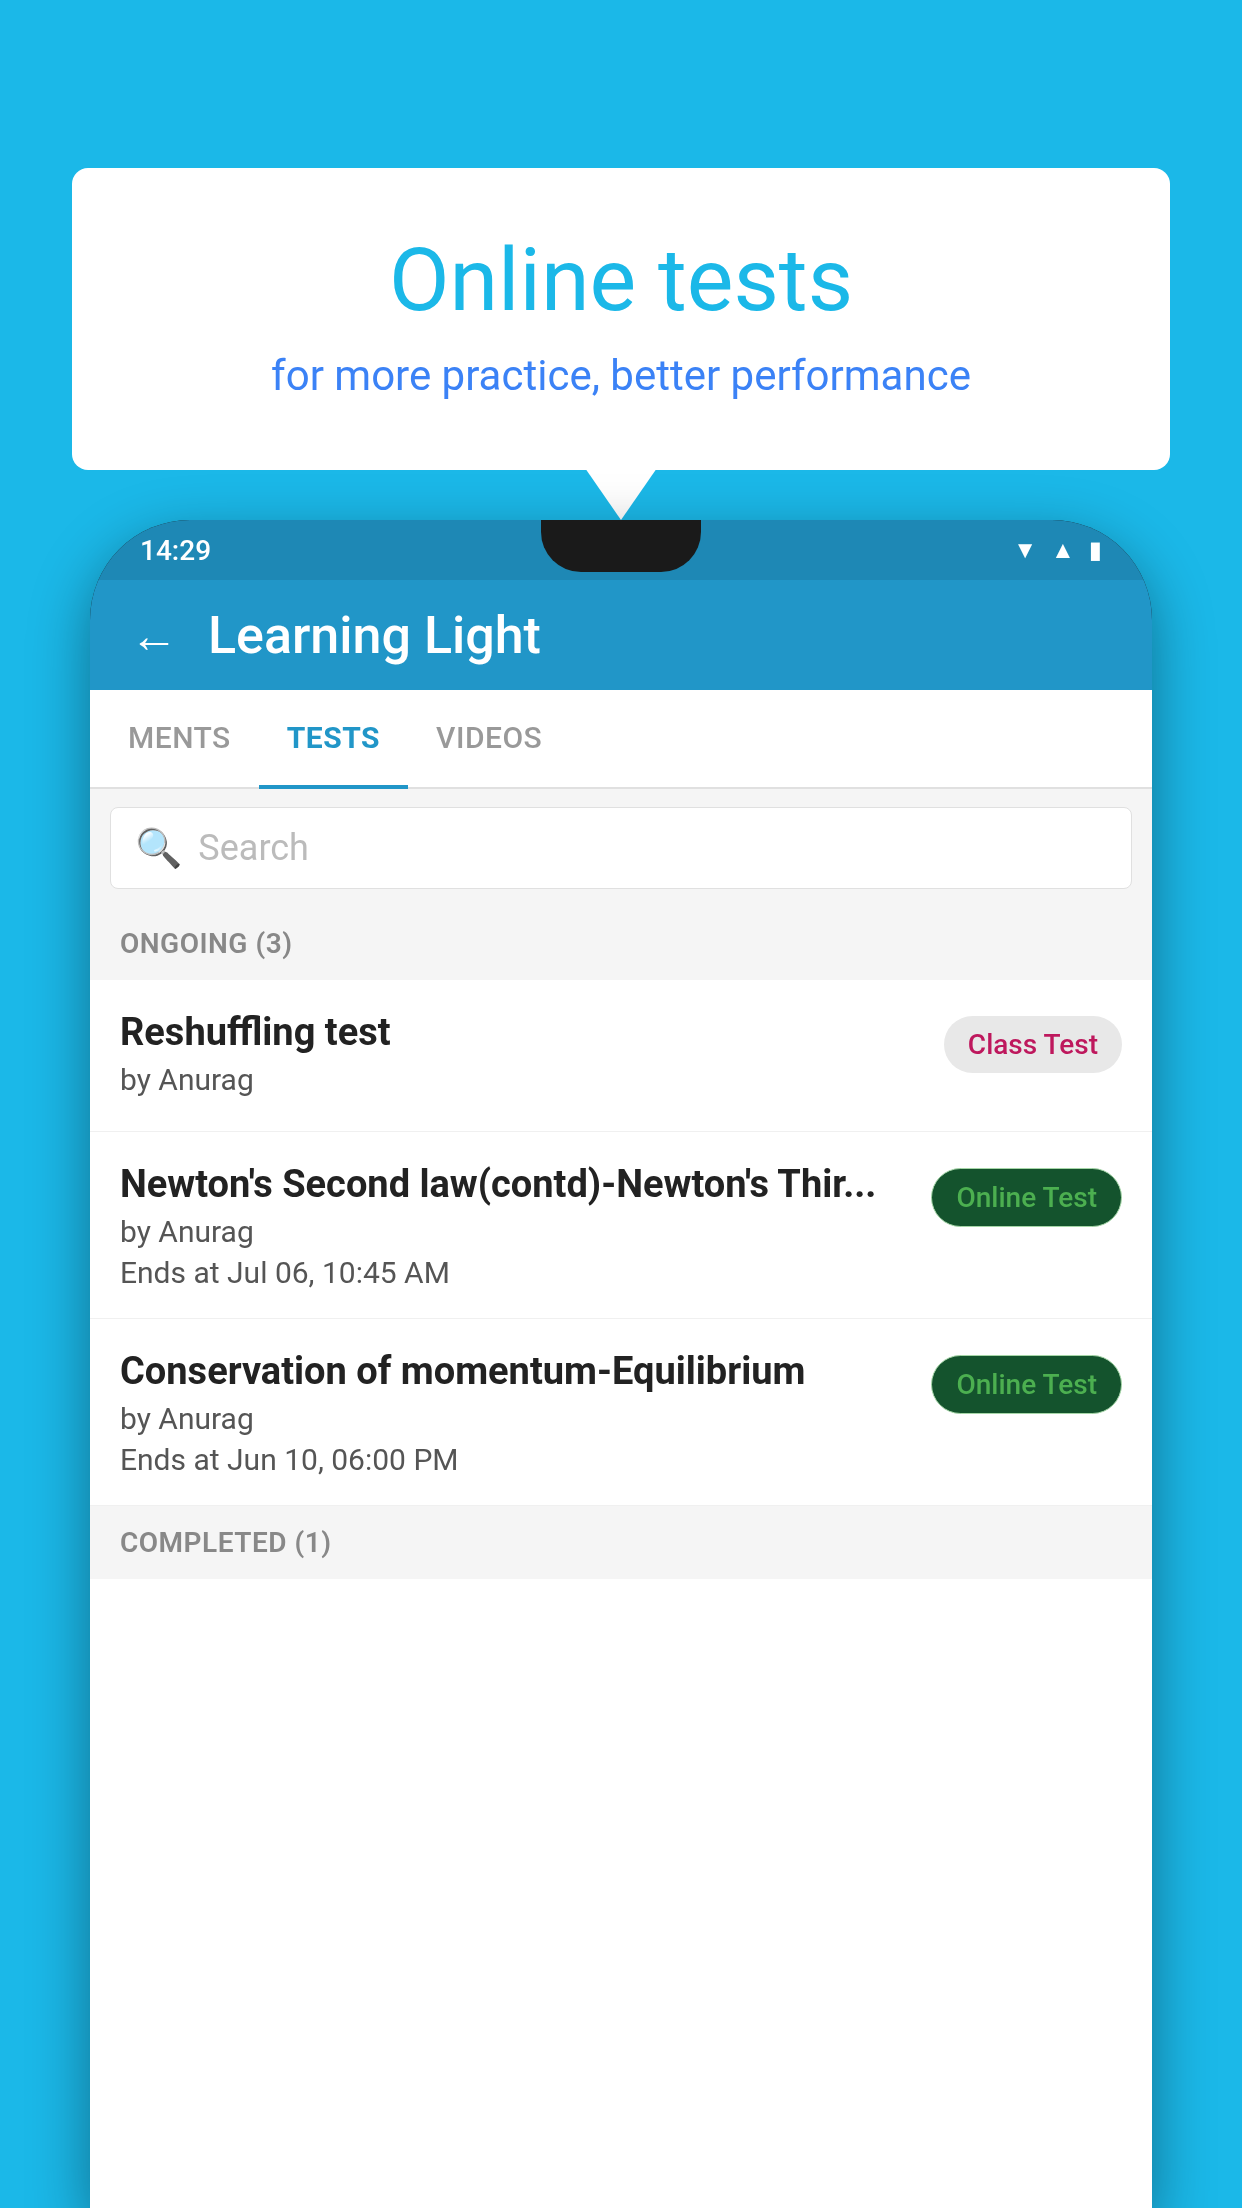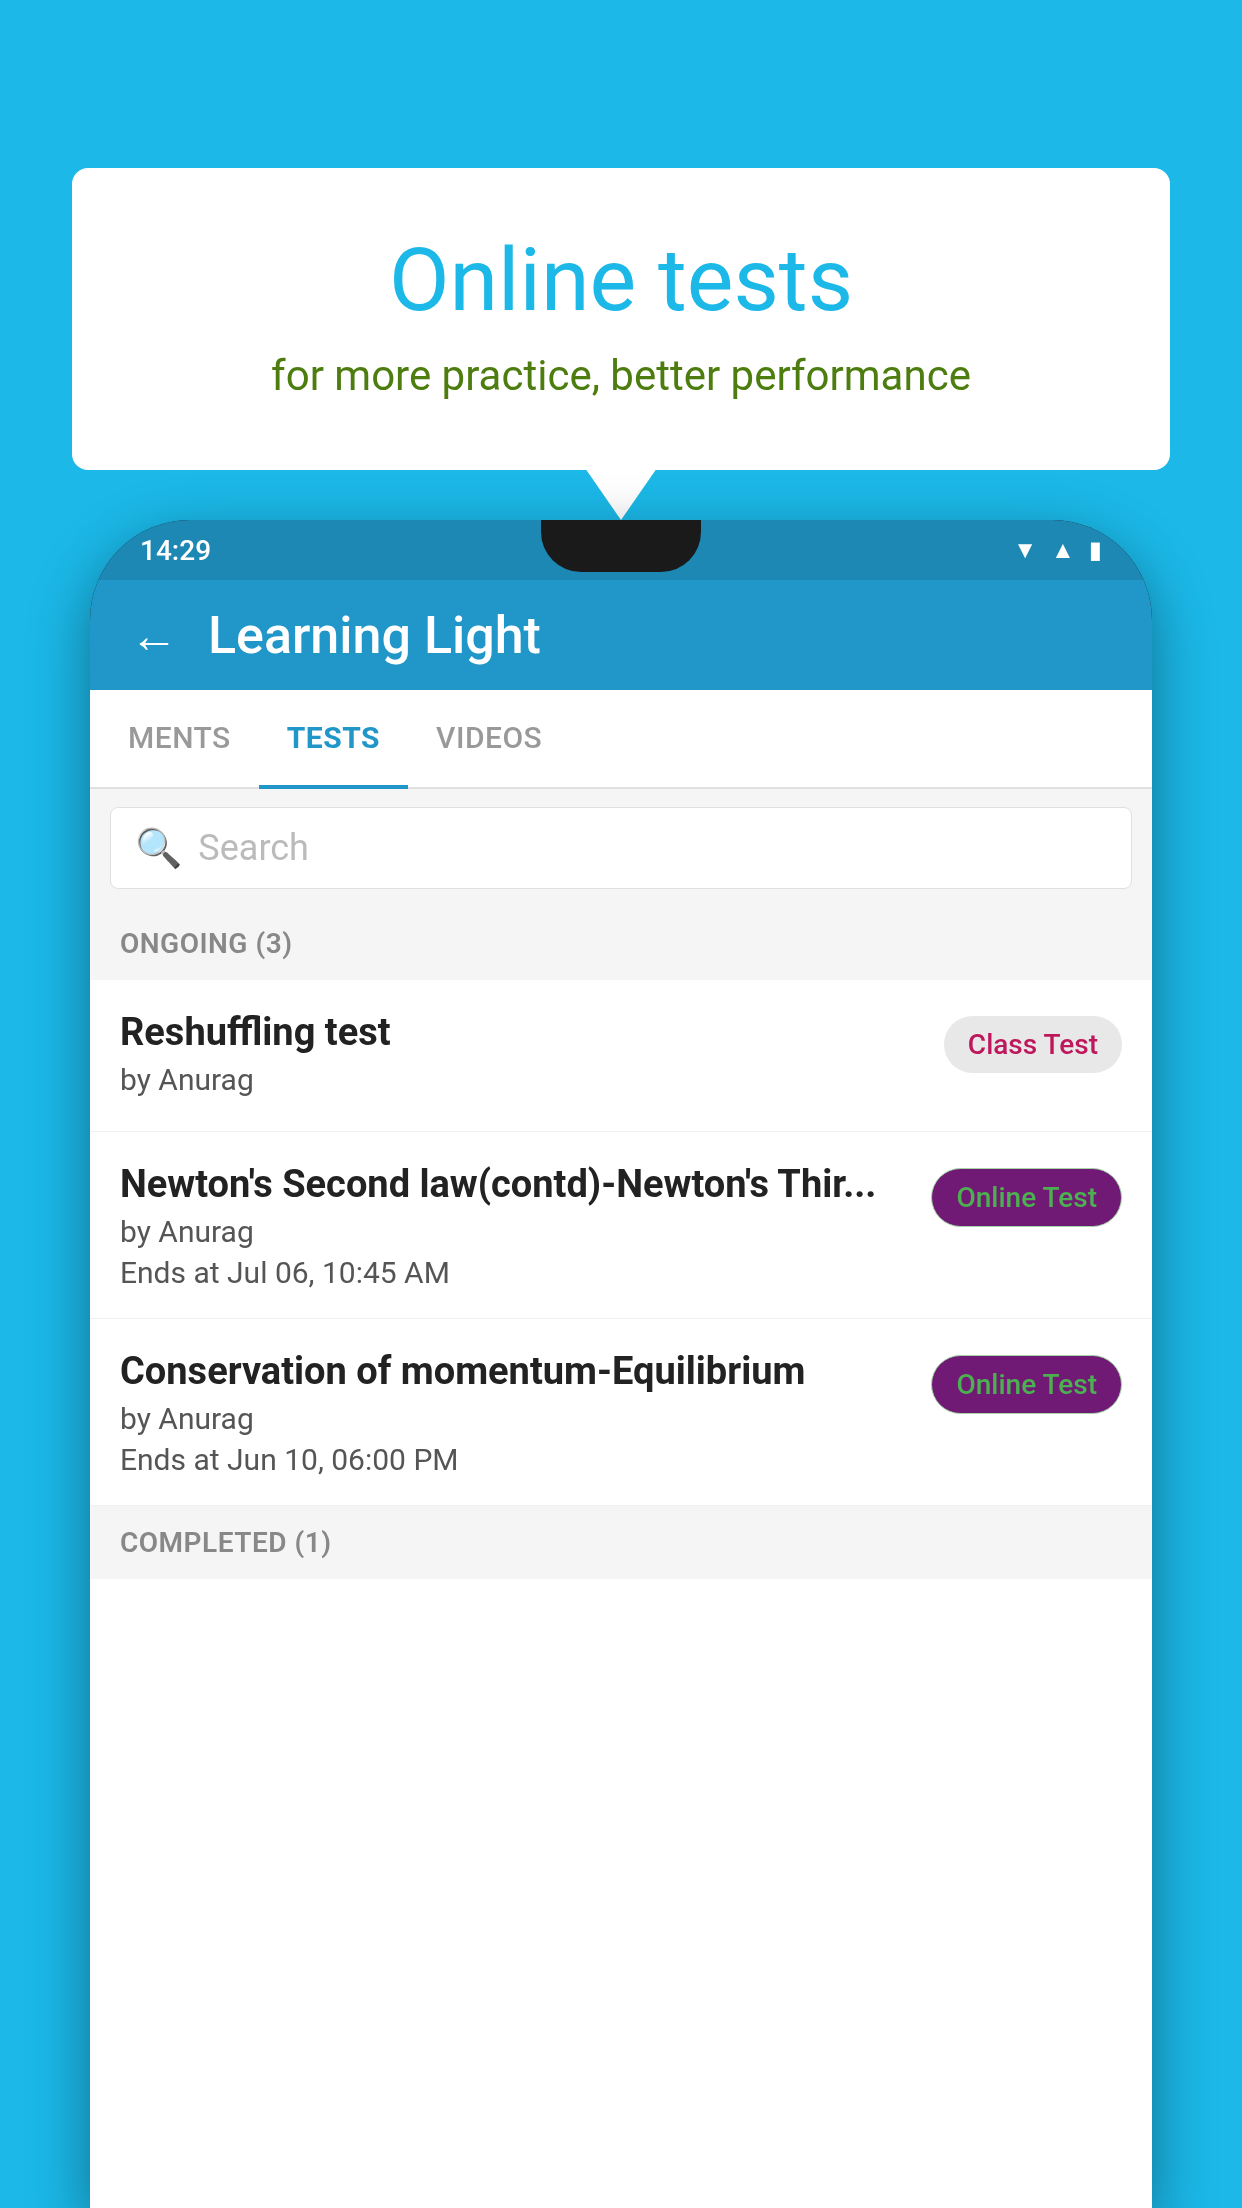--- a/index.html
+++ b/index.html
@@ -37,21 +37,21 @@
       border-top: 52px solid white;
     }
     .speech-bubble-title {
       font-size: 88px;
       color: #1BB8E8;
       font-weight: 400;
       margin-bottom: 20px;
     }
     .speech-bubble-subtitle {
       font-size: 42px;
-      color: #4d7c0f;
+      color: #3b82f6;
       font-weight: 400;
       margin-top: 12px;
     }
 
     
     .phone-frame {
       position: absolute;
       top: 520px;
       left: 90px;
       right: 90px;
@@ -216,21 +216,21 @@
       font-weight: 500;
       white-space: nowrap;
       margin-top: 6px;
       flex-shrink: 0;
     }
     .badge-class {
       background: #e8e8e8;
       color: #be185d;
     }
     .badge-online {
-      background: #701a75;
+      background: #14532d;
       color: #4caf50;
       border: 1.5px solid #a5d6a7;
     }
 
     
     .completed-section {
       padding: 20px 30px;
       font-size: 28px;
       color: #888;
       font-weight: 600;

